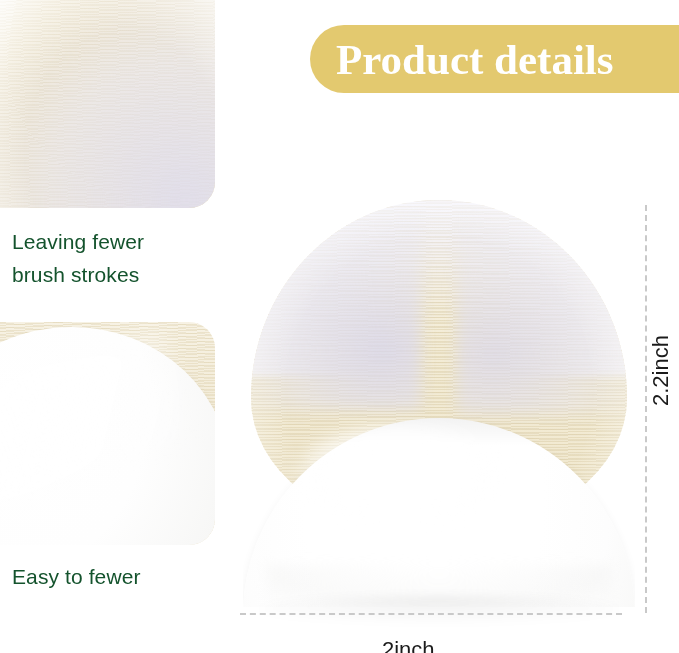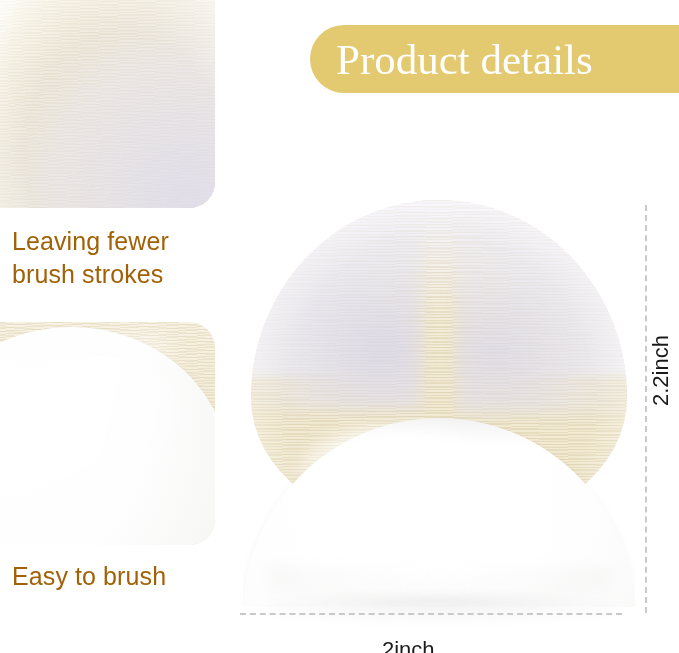--- a/index.html
+++ b/index.html
@@ -35,21 +35,21 @@
     border-bottom-left-radius: 34px;
     border-top-right-radius: 0;
     border-bottom-right-radius: 0;
   }
   .banner-text {
     position: absolute;
     left: 26px;
     top: 50%;
     transform: translateY(-50%);
     font-family: "Liberation Serif", "DejaVu Serif", serif;
-    font-weight: normal;
+    font-weight: bold;
     font-size: 43px;
     line-height: 1;
     color: #ffffff;
     letter-spacing: 0px;
     white-space: nowrap;
   }
 
   
   .thumb {
     position: absolute;
@@ -149,24 +149,24 @@
                 rgba(255,255,255,0.0) 0%,
                 rgba(255,255,255,0.9) 40%,
                 rgba(255,255,255,0.0) 100%);
     filter: blur(10px);
     transform: rotate(-17deg);
   }
 
   
   .caption {
     position: absolute;
-    color: #a16207;
+    color: #14532d;
     font-family: "Liberation Sans", sans-serif;
     font-weight: 400;
-    font-size: 25px;
+    font-size: 21px;
     line-height: 33px;
     letter-spacing: 0.1px;
     white-space: pre-line;
   }
   .caption-top {
     left: 12px;
     top: 225px;
   }
   .caption-bottom {
     left: 12px;
@@ -386,21 +386,21 @@
 
   <div class="caption caption-top">Leaving fewer
 brush strokes</div>
 
   <div class="thumb thumb-bottom">
     <div class="cream-bg bristle-fill"></div>
     <div class="handle-lobe"></div>
     <div class="lobe-sheen"></div>
   </div>
 
-  <div class="caption caption-bottom">Easy to brush</div>
+  <div class="caption caption-bottom">Easy to fewer</div>
 
   <div class="product">
     <div class="brush-head">
       <div class="bristles"></div>
       <div class="tip-glow"></div>
       <div class="tip-lavender-l"></div>
       <div class="tip-lavender-r"></div>
       <div class="side-fade"></div>
     </div>
     <div class="brush-handle">

